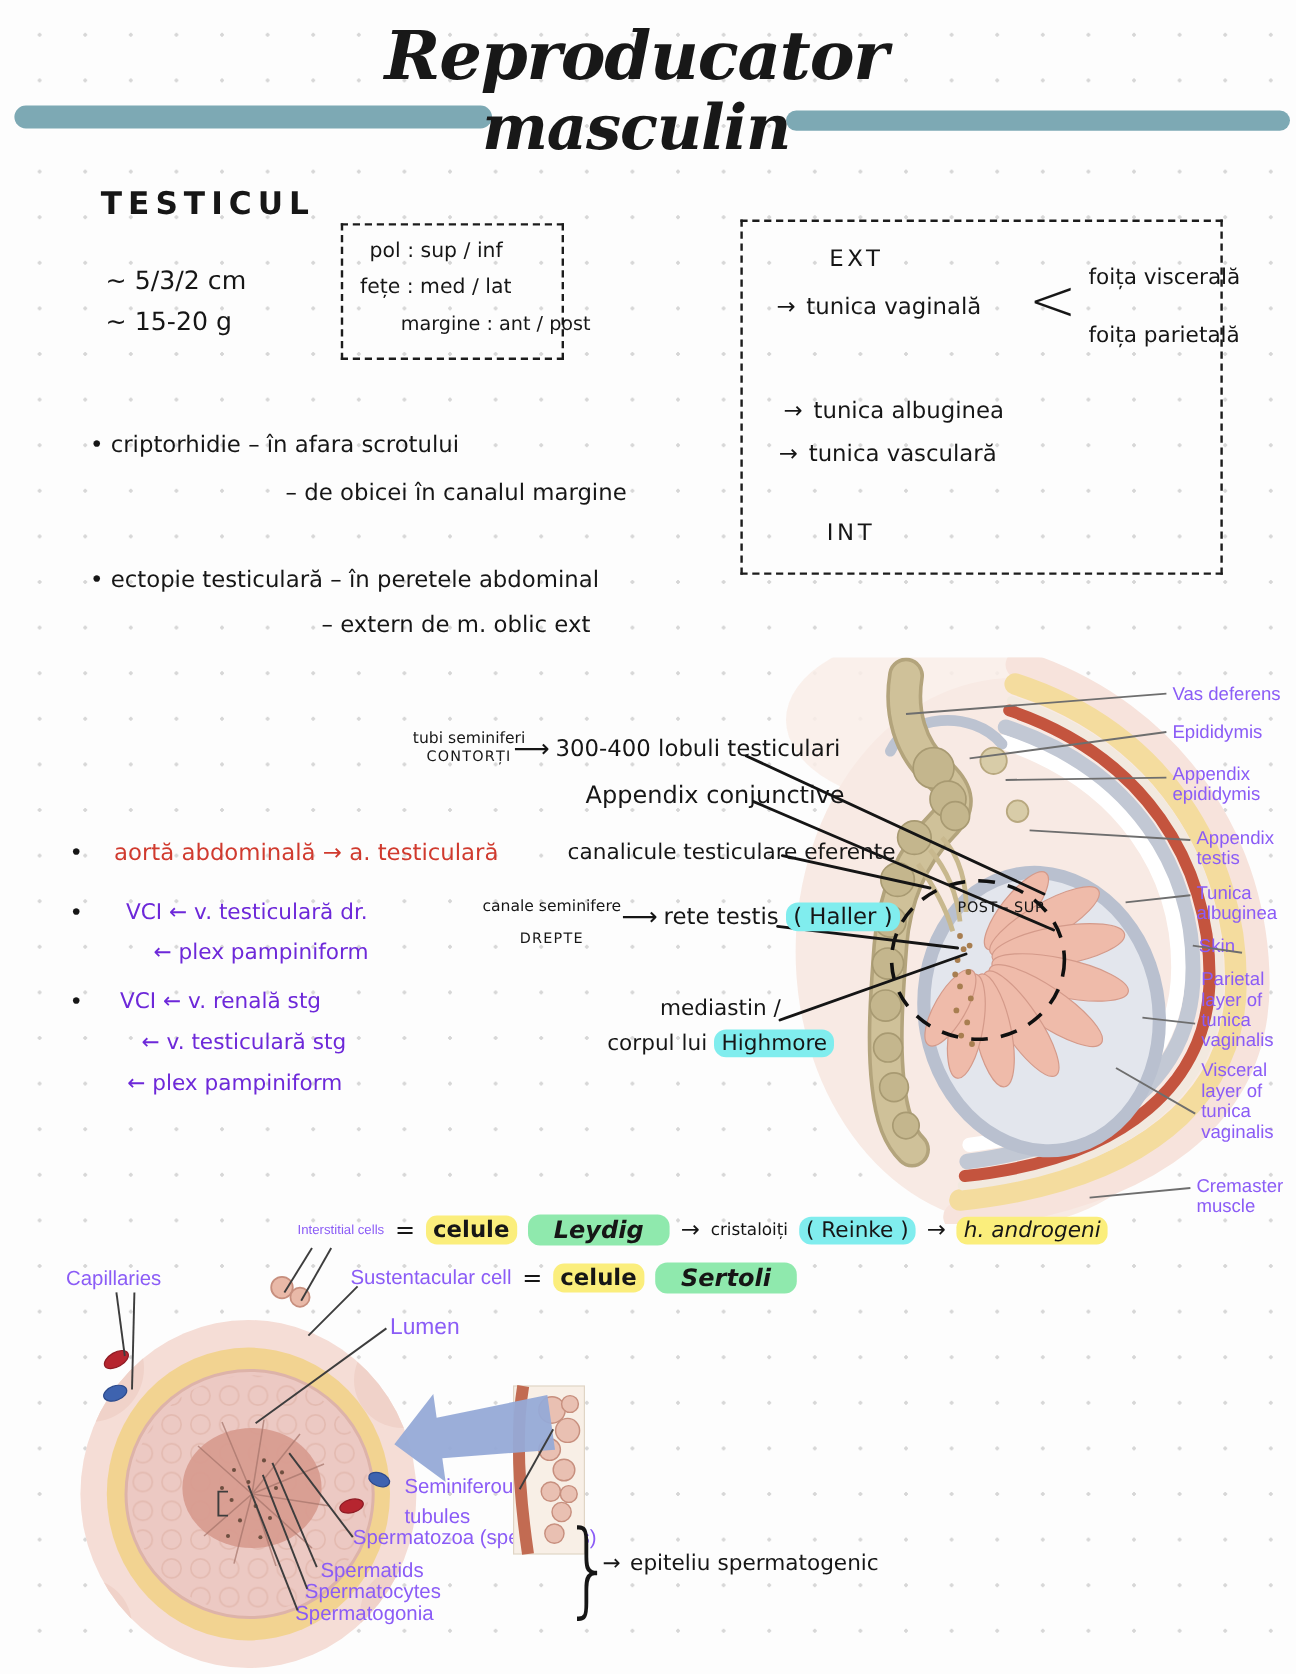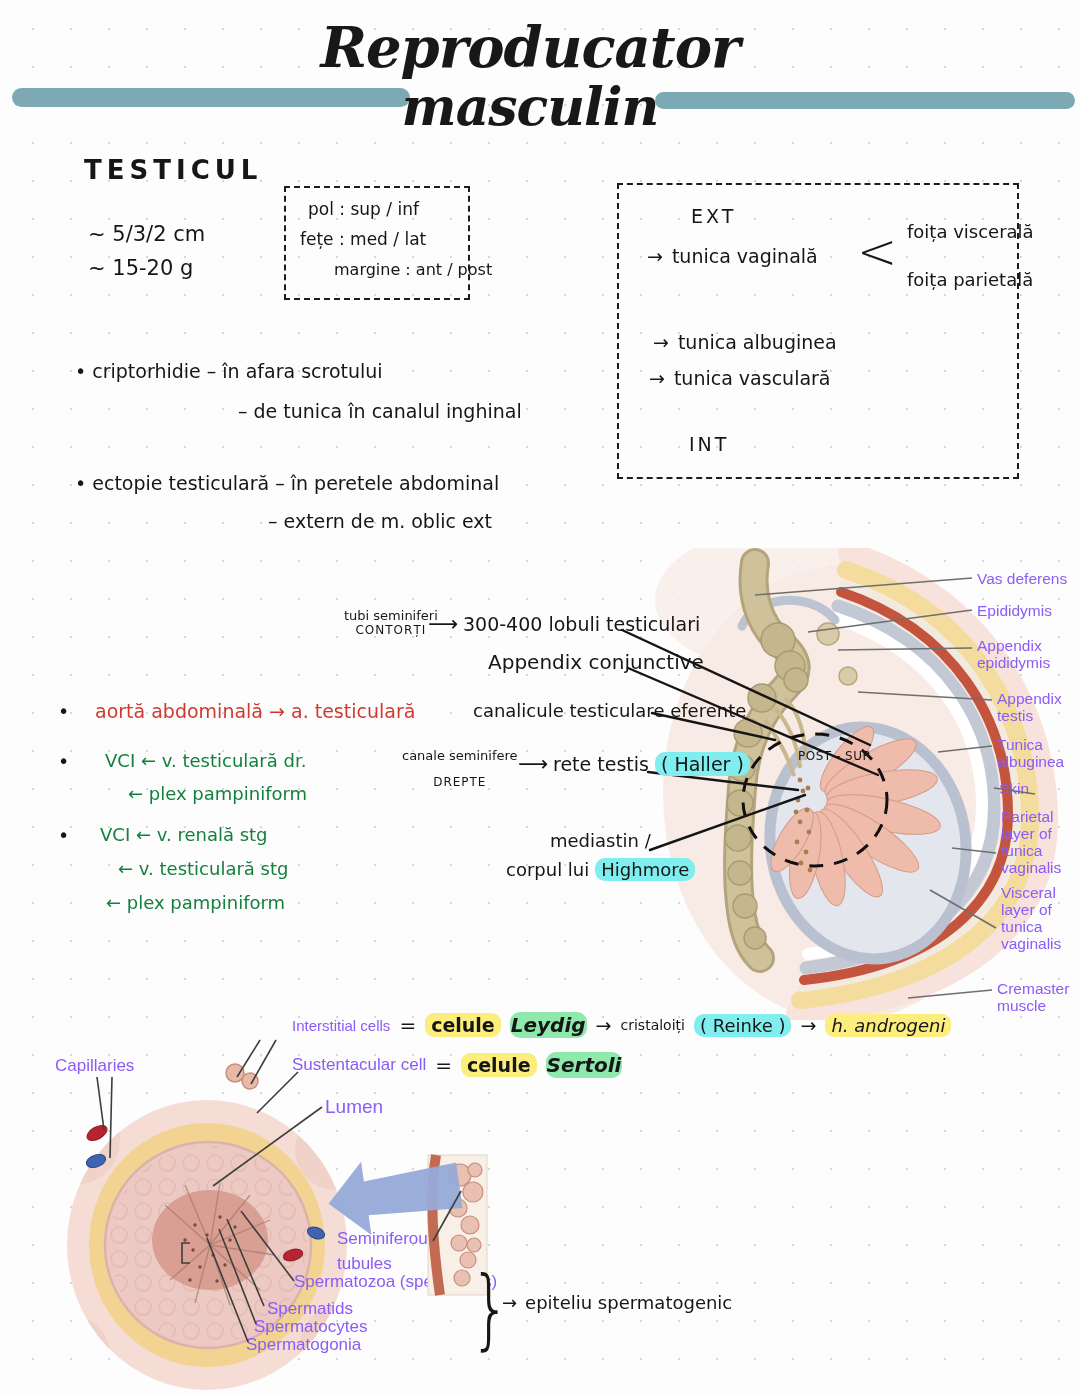--- a/index.html
+++ b/index.html
@@ -8,24 +8,24 @@
     background-color:#fdfdfd;
     background-image:radial-gradient(circle,#d7d7d7 1.3px,transparent 1.5px);
     background-size:38px 38px;background-position:14px 10px;
     font-family:"DejaVu Sans",sans-serif;
   }
   .abs{position:absolute;}
   .hw{font-family:"DejaVu Sans",sans-serif;color:#161616;white-space:nowrap;}
   .pr{font-family:"Liberation Sans",sans-serif;color:#8b5cf6;white-space:nowrap;}
   .ml{white-space:pre-line;line-height:17px;}
   .red{color:#d03a2e;}
-  .blue{color:#15803d;}
+  .blue{color:#6d28d9;}
   .hl-y{background:#fbee7c;border-radius:9px;padding:1px 6px;}
   .hl-c{background:#80edee;border-radius:10px;padding:1px 6px;}
-  .hl-g{background:#8fe9ad;border-radius:10px;padding:1px 1px;}
+  .hl-g{background:#8fe9ad;border-radius:10px;padding:1px 22px;}
   .title{font-family:"DejaVu Serif",serif;font-style:italic;font-weight:bold;color:#181818;text-align:center;letter-spacing:-1px;}
   .bar{background:#7da9b4;border-radius:10px;}
   .dash-box{border:2.5px dashed #1c1c1c;}
   .z5{z-index:5;}
   svg{display:block;}
   .row{display:flex;align-items:center;gap:9px;white-space:nowrap;}
   .small-cap{text-align:center;line-height:15px;font-size:13px;}
   .arrow-big{font-size:21px;color:#161616;}
 </style>
 </head>
@@ -60,21 +60,21 @@
     <span>tunica  albuginea</span>
   </div>
   <div class="hw row" style="position:absolute;left:30px;top:182px;font-size:19px;">
     <span>→</span>
     <span>tunica  vasculară</span>
   </div>
   <div class="hw" style="position:absolute;left:70px;top:248px;font-size:19px;letter-spacing:3px;">INT</div>
 </div>
 
 <div class="abs hw z5" style="left:75px;top:360px;font-size:19px;">•  criptorhidie   –   în  afara  scrotului</div>
-<div class="abs hw z5" style="left:238px;top:400px;font-size:19px;">–  de tunica  în  canalul  inghinal</div>
+<div class="abs hw z5" style="left:238px;top:400px;font-size:19px;">–  de obicei  în  canalul  margine</div>
 <div class="abs hw z5" style="left:75px;top:472px;font-size:19px;">•  ectopie  testiculară   –   în  peretele  abdominal</div>
 <div class="abs hw z5" style="left:268px;top:510px;font-size:19px;">–   extern  de   m. oblic  ext</div>
 
 <div class="abs hw z5" style="left:58px;top:700px;font-size:19px;">•</div>
 <div class="abs hw red z5" style="left:95px;top:700px;font-size:19px;">aortă  abdominală   →   a. testiculară</div>
 <div class="abs hw z5" style="left:58px;top:750px;font-size:19px;">•</div>
 <div class="abs hw blue z5" style="left:105px;top:750px;font-size:18px;">VCI  ←   v. testiculară   dr.</div>
 <div class="abs hw blue z5" style="left:128px;top:783px;font-size:18px;">←   plex  pampiniform</div>
 <div class="abs hw z5" style="left:58px;top:824px;font-size:19px;">•</div>
 <div class="abs hw blue z5" style="left:100px;top:824px;font-size:18px;">VCI ←   v. renală   stg</div>
@@ -317,21 +317,21 @@
     <line x1="433" y1="1241" x2="461" y2="1191"></line>
     <line x1="294" y1="1281" x2="241" y2="1211"></line>
     <line x1="264" y1="1306" x2="227" y2="1219"></line>
     <line x1="256" y1="1324" x2="219" y2="1229"></line>
     <line x1="248" y1="1342" x2="207" y2="1238"></line>
     <polyline points="190,1243 182,1243 182,1263 190,1263" fill="none"></polyline>
   </g>
 </svg>
 
 <div class="abs row z5" style="left:248px;top:1012px;">
-  <span class="pr" style="font-size:15px;margin-left:44px;">Interstitial cells</span>
+  <span class="pr" style="font-size:11px;">Interstitial cells</span>
   <span class="hw" style="font-size:20px;">=</span>
   <span class="hw hl-y" style="font-size:19px;font-weight:bold;">celule</span>
   <span class="hw hl-g" style="font-size:20px;font-style:italic;font-weight:bold;">Leydig</span>
   <span class="hw" style="font-size:19px;">→</span>
   <span class="hw" style="font-size:14px;">cristaloiți</span>
   <span class="hw hl-c" style="font-size:18px;">( Reinke )</span>
   <span class="hw" style="font-size:19px;">→</span>
   <span class="hw hl-y" style="font-size:18px;font-style:italic;">h. androgeni</span>
 </div>
 <div class="abs row z5" style="left:292px;top:1052px;">

